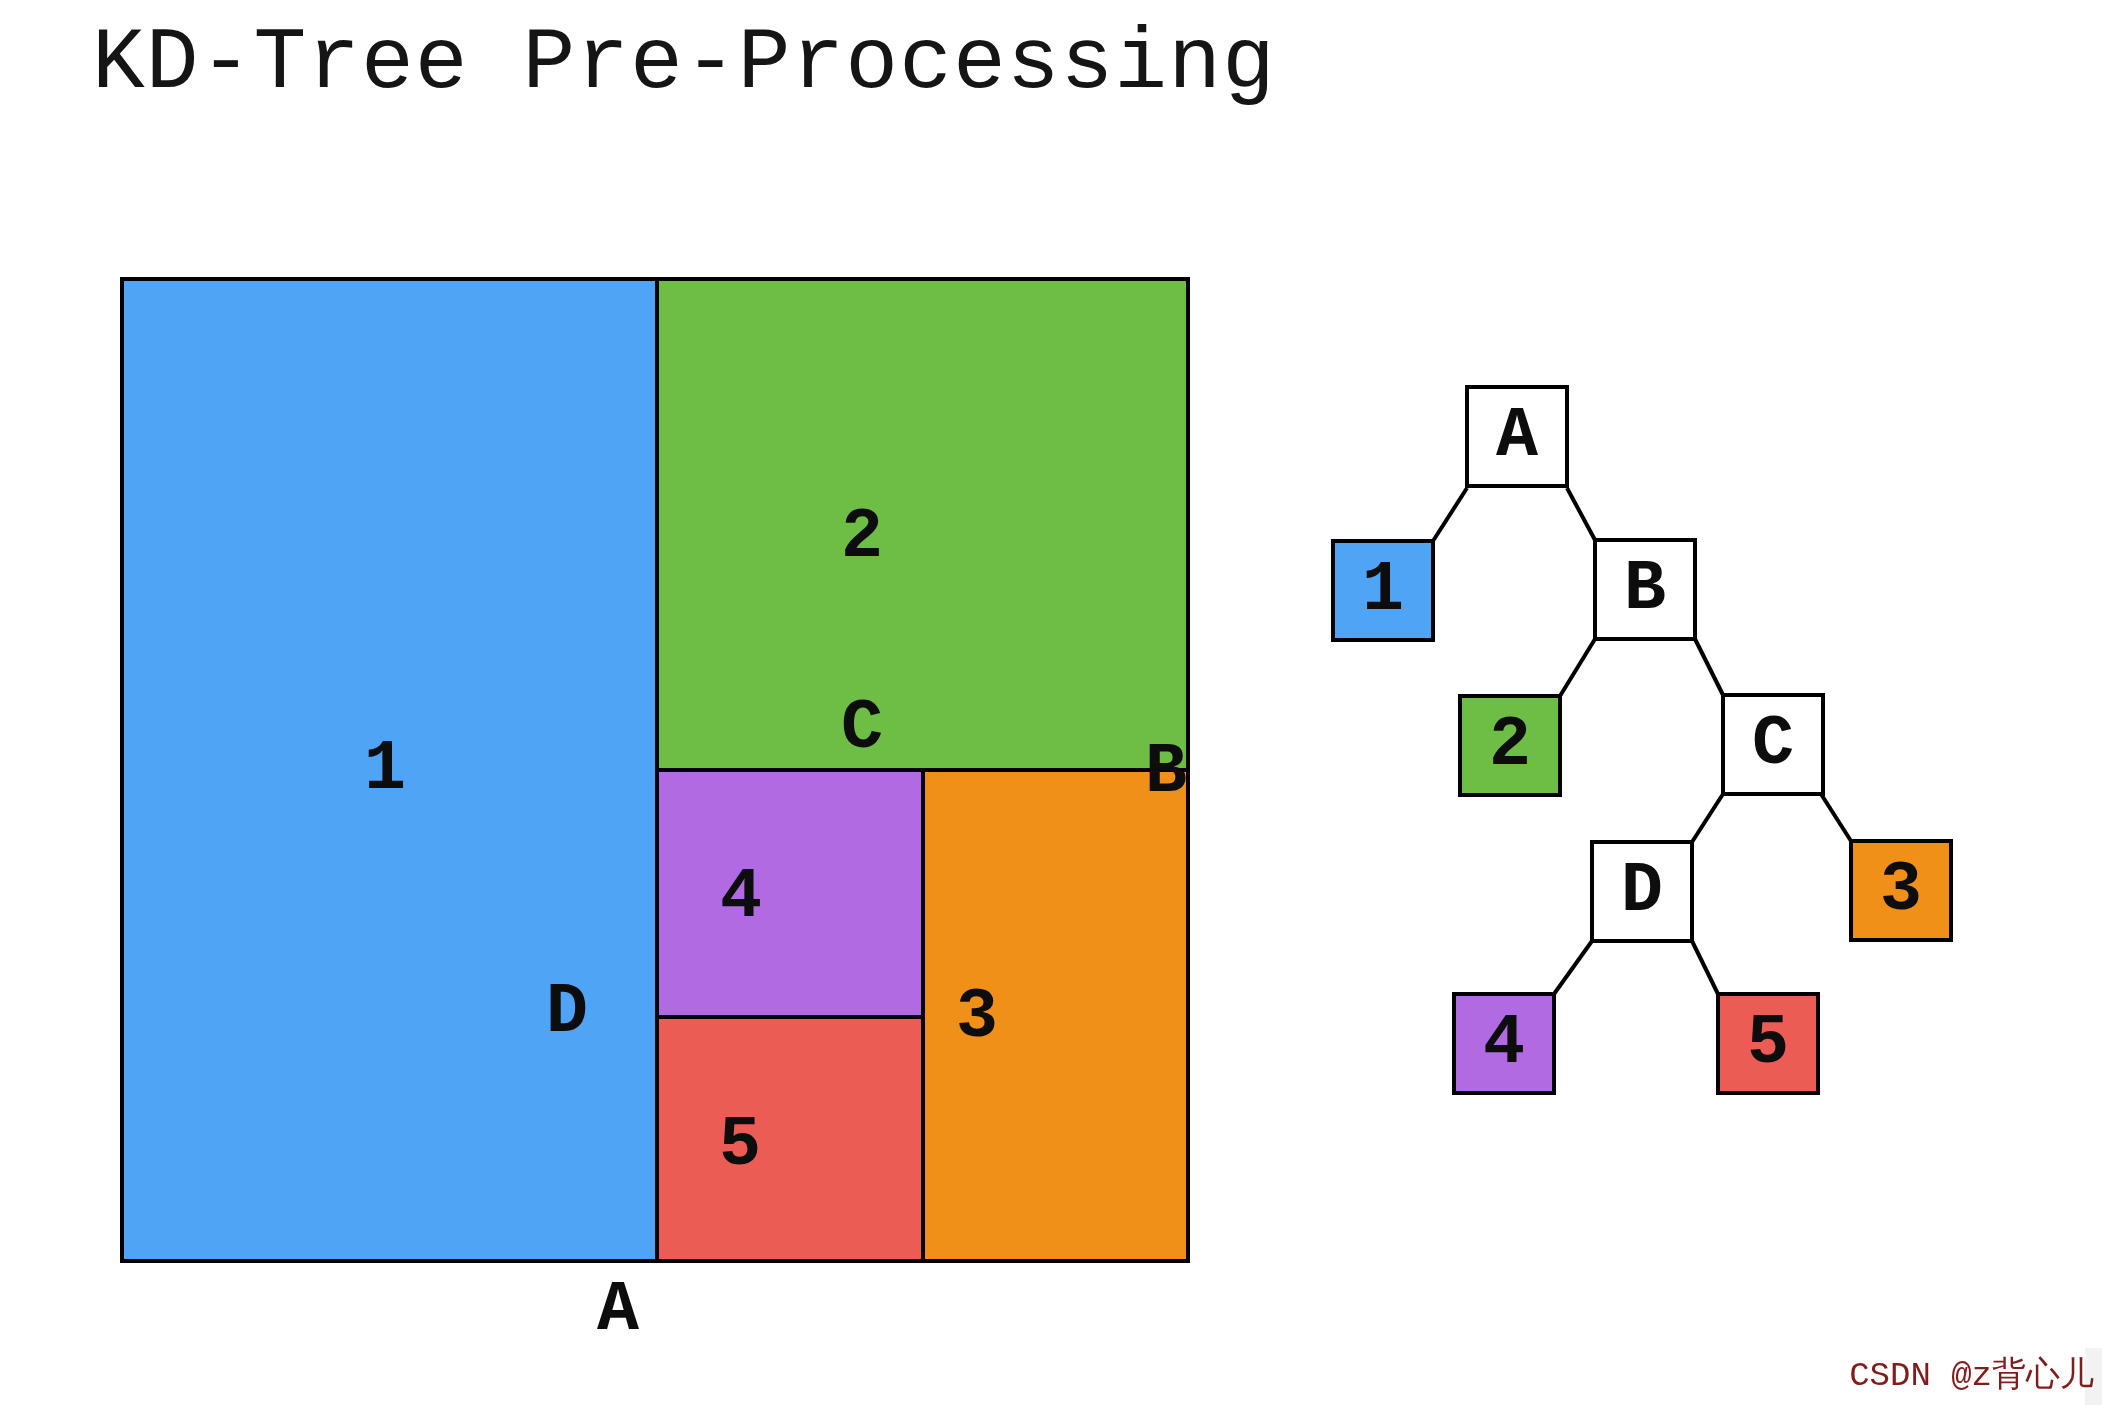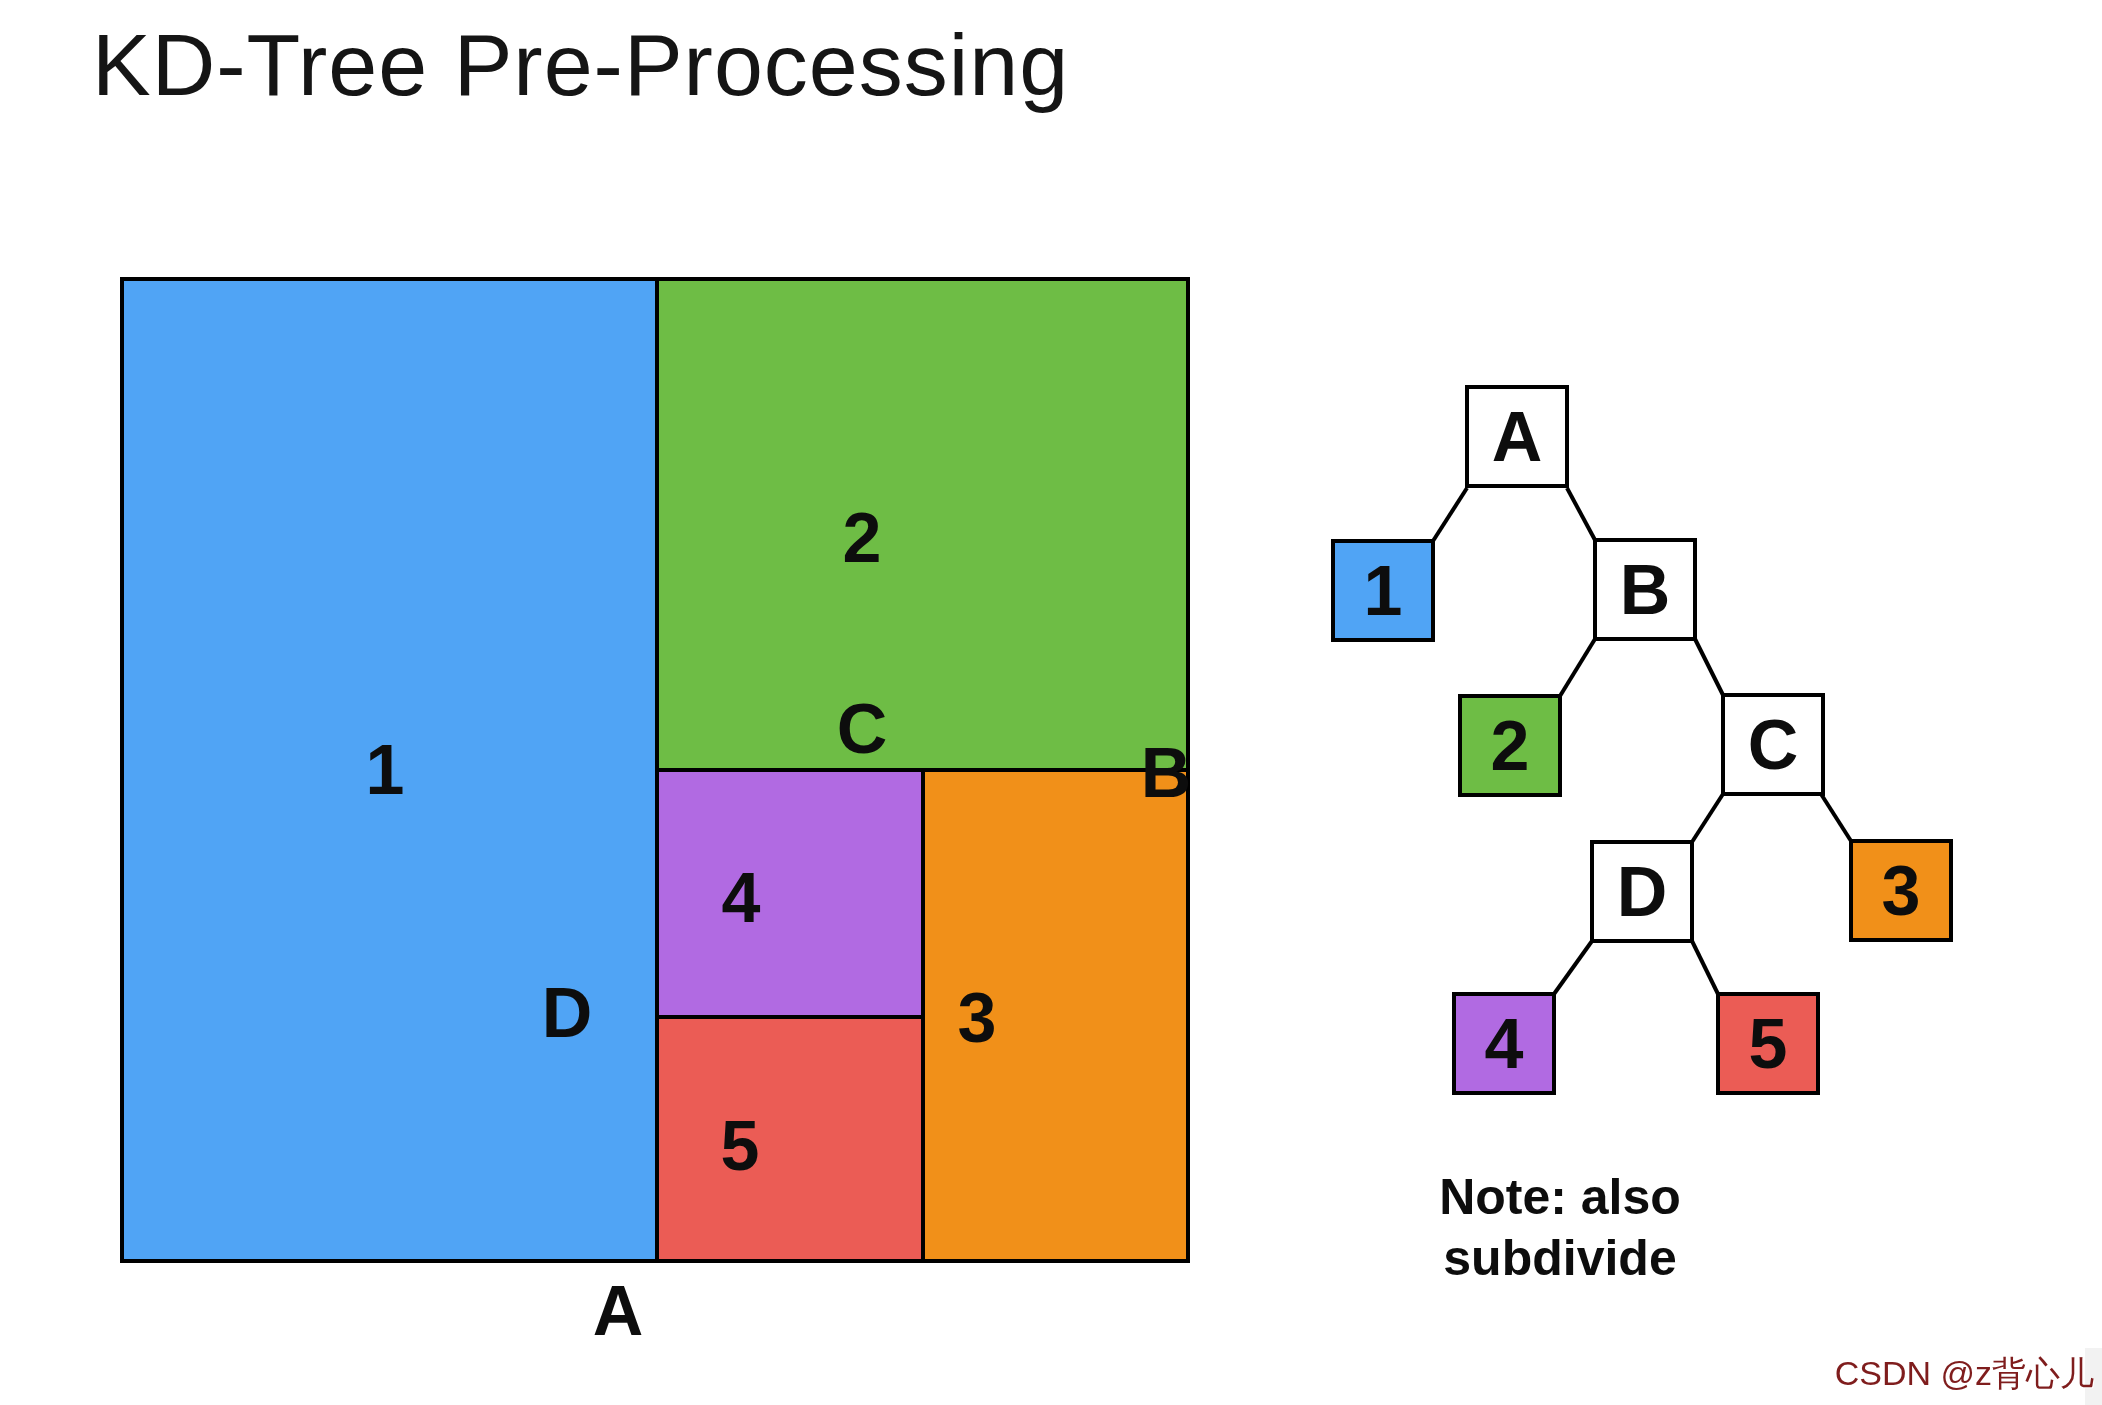--- a/index.html
+++ b/index.html
@@ -2,21 +2,21 @@
 <html><head>
 <meta charset="utf-8">
 <style>
   html, body { margin: 0; padding: 0; background: #ffffff; }
   .canvas {
     position: relative;
     width: 2102px;
     height: 1405px;
     background: #ffffff;
     overflow: hidden;
-    font-family: Liberation Sans, sans-serif;
+    font-family: Liberation Mono, monospace;
     color: #111111;
   }
   .title {
     position: absolute;
     left: 92px;
     top: 14px;
     margin: 0;
     font-size: 88px;
     font-weight: 300;
     letter-spacing: 1px;
@@ -164,19 +164,18 @@
     <span>3</span>
   </div>
   <div class="tnode" style="left: 1452px; top: 992px; background-color: rgb(177, 106, 226);">
     <span>4</span>
   </div>
   <div class="tnode" style="left: 1716px; top: 992px; background-color: rgb(235, 92, 85);">
     <span>5</span>
   </div>
 
   <div class="note">
-    <div>Note: also subdivide</div>
   </div>
 
   <div class="wm-strip"></div>
   <div class="watermark">CSDN @z背心儿</div>
 
 </div>
 
 </body></html>

